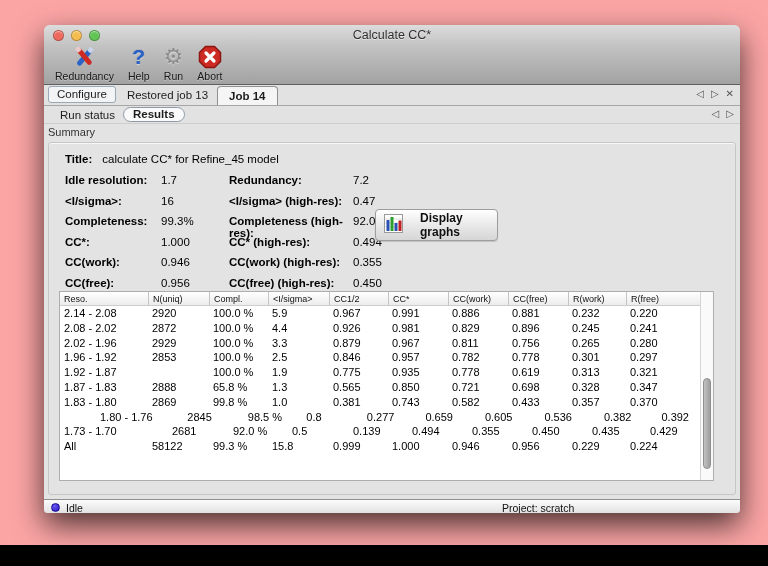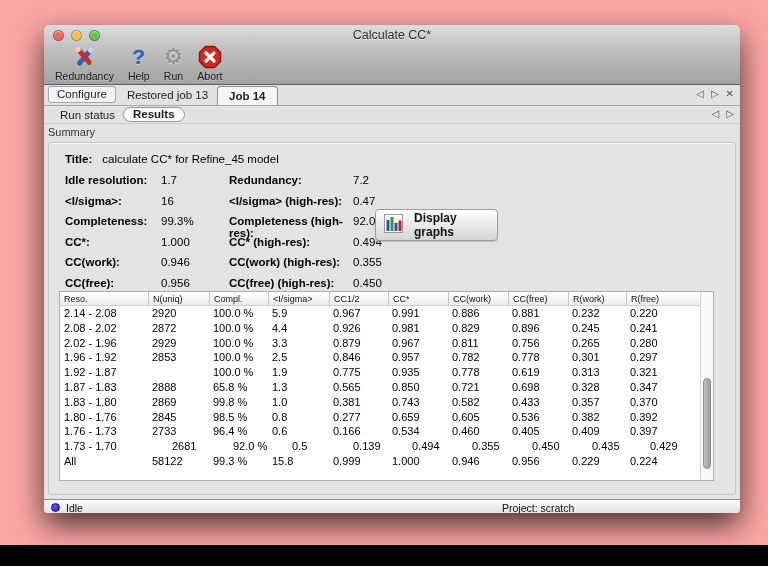--- a/index.html
+++ b/index.html
@@ -60,21 +60,21 @@
   .stats { margin-left:16px; }
   .stat-row { display:flex; margin-bottom:7.5px; font-size:11.5px; color:#000; height:13px; }
   .stat-l1 { width:96px; font-weight:bold; }
   .stat-v1 { width:68px; }
   .stat-l2 { width:124px; font-weight:bold; }
   .stat-v2 { width:60px; }
 
   .display-graphs-button { position:absolute; left:326px; top:66px; width:123px; height:32px;
         background:linear-gradient(#ffffff,#e9e9e9 50%,#d6d6d6);
         border:1px solid #9d9d9d; border-radius:4px; display:flex; align-items:center;
-        gap:11px; padding-left:8px; cursor:default;
+        gap:17px; padding-left:8px; cursor:default;
         box-shadow:0 1px 1px rgba(0,0,0,.15); }
   .display-graphs-label { font-size:12px; font-weight:bold; color:#111; }
 
   
   .shell-table { position:absolute; left:10px; top:148px; width:655px; height:190px;
                  background:#fff; border:1px solid #aeaeae; overflow:hidden; }
   .thead { display:flex; height:14px; background:linear-gradient(#ffffff,#ececec);
            border-bottom:1px solid #cdcdcd; }
   .th { font-size:9px; color:#111; padding:2px 0 0 4px; border-left:1px solid #c4c4c4;
         white-space:nowrap; overflow:hidden; }
@@ -330,42 +330,30 @@
                 <div class="td" style="width: 59px;">99.8 %</div>
                 <div class="td" style="width: 61px;">1.0</div>
                 <div class="td" style="width: 59px;">0.381</div>
                 <div class="td" style="width: 60px;">0.743</div>
                 <div class="td" style="width: 60px;">0.582</div>
                 <div class="td" style="width: 60px;">0.433</div>
                 <div class="td" style="width: 58px;">0.357</div>
                 <div class="td" style="width: 56px;">0.370</div>
               </div>
               <div class="tr">
-                <div class="td" style="width: 88px;">1.80 - 1.76</div>
+                <div class="td" style="width: 88px; margin-left: 36px;">1.80 - 1.76</div>
                 <div class="td" style="width: 61px;">2845</div>
                 <div class="td" style="width: 59px;">98.5 %</div>
                 <div class="td" style="width: 61px;">0.8</div>
                 <div class="td" style="width: 59px;">0.277</div>
                 <div class="td" style="width: 60px;">0.659</div>
                 <div class="td" style="width: 60px;">0.605</div>
                 <div class="td" style="width: 60px;">0.536</div>
                 <div class="td" style="width: 58px;">0.382</div>
                 <div class="td" style="width: 56px;">0.392</div>
-              </div>
-              <div class="tr">
-                <div class="td" style="width: 88px;">1.76 - 1.73</div>
-                <div class="td" style="width: 61px;">2733</div>
-                <div class="td" style="width: 59px;">96.4 %</div>
-                <div class="td" style="width: 61px;">0.6</div>
-                <div class="td" style="width: 59px;">0.166</div>
-                <div class="td" style="width: 60px;">0.534</div>
-                <div class="td" style="width: 60px;">0.460</div>
-                <div class="td" style="width: 60px;">0.405</div>
-                <div class="td" style="width: 58px;">0.409</div>
-                <div class="td" style="width: 56px;">0.397</div>
               </div>
               <div class="tr">
                 <div class="td" style="width: 88px;">1.73 - 1.70</div>
                 <div class="td" style="width: 61px; margin-left: 20px;">2681</div>
                 <div class="td" style="width: 59px;">92.0 %</div>
                 <div class="td" style="width: 61px;">0.5</div>
                 <div class="td" style="width: 59px;">0.139</div>
                 <div class="td" style="width: 60px;">0.494</div>
                 <div class="td" style="width: 60px;">0.355</div>
                 <div class="td" style="width: 60px;">0.450</div>

